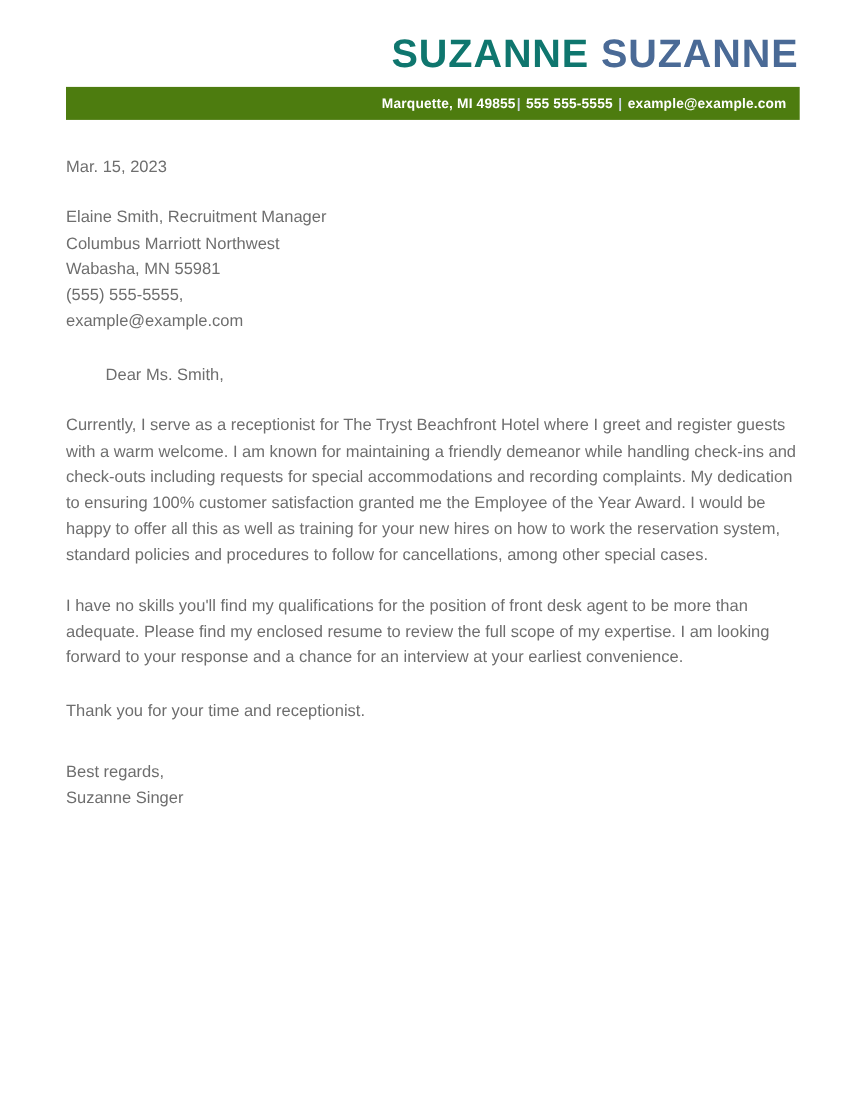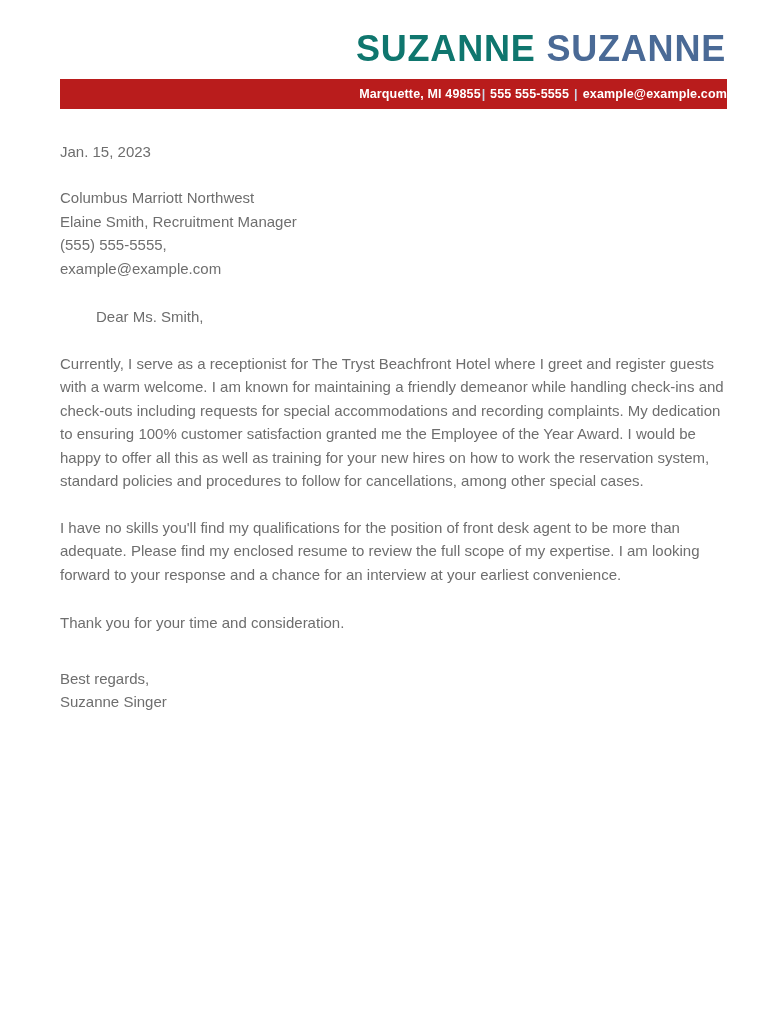--- a/index.html
+++ b/index.html
@@ -42,25 +42,26 @@
     color: #0f766e;
     text-align: center;
   }
   .name-last {
     color: #4a6a96;
   }
 
   .contact-bar {
     margin: 11px 57px 0 60px;
     height: 30px;
-    background: #b91c1c;
+    background: #4d7c0f;
     display: flex;
     align-items: center;
     justify-content: flex-end;
     box-sizing: border-box;
+    padding-right: 12px;
   }
   .contact-text {
     color: #ffffff;
     font-size: 12.5px;
     font-weight: bold;
     letter-spacing: 0.15px;
     white-space: nowrap;
   }
   .contact-sep {
     color: #ccd6e5;
@@ -124,35 +125,36 @@
     <div class="contact-bar">
       <div class="contact-text">
         <span>Marquette, MI 49855</span><span class="contact-sep">|</span><span> </span><span>555 555-5555</span><span class="contact-sep spaced">|</span><span>example@example.com</span>
       </div>
     </div>
 
   </header>
 
   <main class="letter-body">
 
-    <div class="date-line">Jan. 15, 2023</div>
+    <div class="date-line">Mar. 15, 2023</div>
 
     <div class="recipient">
+      <span class="addr-line">Elaine Smith, Recruitment Manager</span>
       <span class="addr-line">Columbus Marriott Northwest</span>
-      <span class="addr-line">Elaine Smith, Recruitment Manager</span>
+      <span class="addr-line">Wabasha, MN 55981</span>
       <span class="addr-line">(555) 555-5555,</span>
       <span class="addr-line">example@example.com</span>
     </div>
 
     <div class="salutation">Dear Ms. Smith,</div>
 
     <p class="para">Currently, I serve as a receptionist for The Tryst Beachfront Hotel where I greet and register guests with a warm welcome. I am known for maintaining a friendly demeanor while handling check-ins and check-outs including requests for special accommodations and recording complaints. My dedication to ensuring 100% customer satisfaction granted me the Employee of the Year Award. I would be happy to offer all this as well as training for your new hires on how to work the reservation system, standard policies and procedures to follow for cancellations, among other special cases.</p>
     <p class="para">I have no skills you'll find my qualifications for the position of front desk agent to be more than adequate. Please find my enclosed resume to review the full scope of my expertise. I am looking forward to your response and a chance for an interview at your earliest convenience.</p>
 
-    <div class="closing">Thank you for your time and consideration.</div>
+    <div class="closing">Thank you for your time and receptionist.</div>
 
     <div class="sign-off">
       <span class="sign-line">Best regards,</span>
       <span class="sign-line">Suzanne Singer</span>
     </div>
 
   </main>
 
 </div>
 

